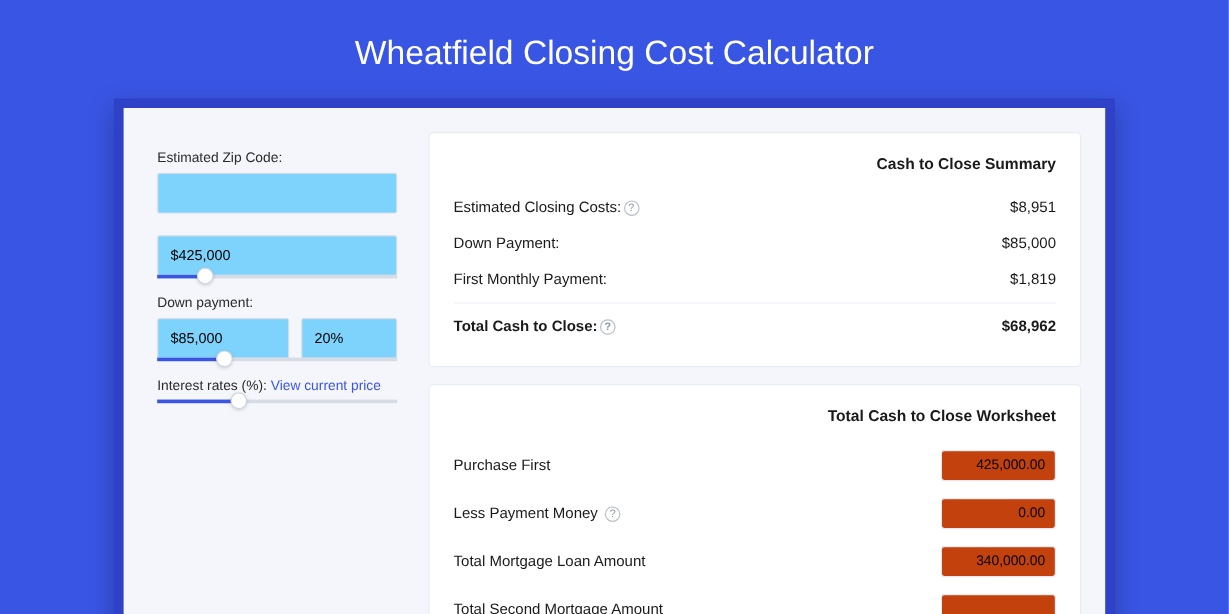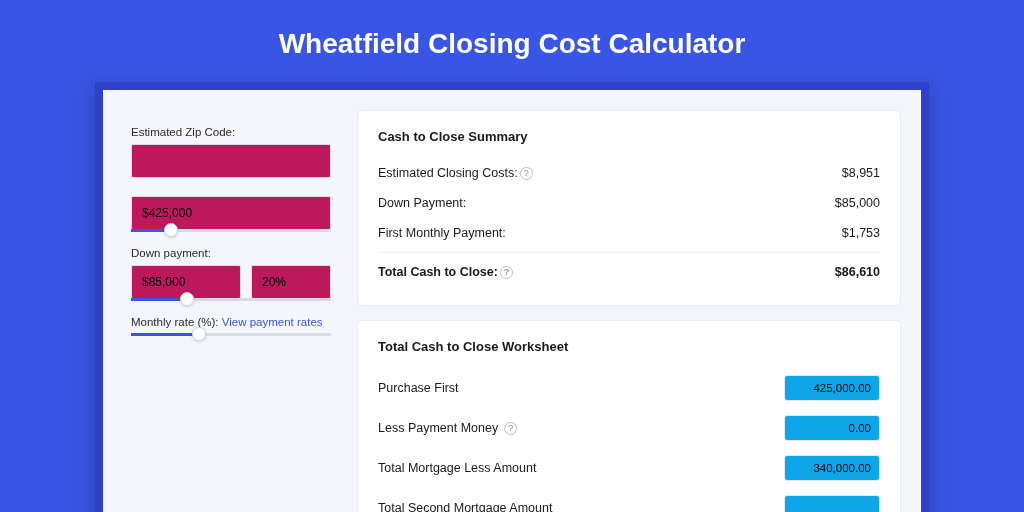--- a/index.html
+++ b/index.html
@@ -8,21 +8,21 @@
   height: 512px;
   background: #3955e3;
   font-family: -apple-system, BlinkMacSystemFont, "Segoe UI", Arial, sans-serif;
   overflow: hidden;
   color: #1a1a1a;
 }
 .page-title {
   text-align: center;
   color: #fff;
   font-size: 28px;
-  font-weight: 700;
+  font-weight: 400;
   padding: 28px 0 22px 0;
   border-radius: 29px;
 }
 .outer-panel {
   width: 834px;
   margin: 0 auto;
   background: #2e41c7;
   padding: 8px 8px 0 8px;
   box-shadow: 0 8px 20px rgba(0,0,0,0.25);
 }
@@ -51,21 +51,21 @@
   font-size: 11.5px;
   color: #2a2a2a;
   display: block;
   margin-bottom: 6px;
 }
 .text-input {
   width: 100%;
   height: 34px;
   border: 1px solid #d6dce6;
   border-radius: 2px;
-  background: #be185d;
+  background: #7dd3fc;
   padding: 0 10px;
   font-size: 12px;
 }
 .text-input.small { width: 80px; }
 .dp-row { display: flex; gap: 10px; }
 .dp-row .text-input:first-child { flex: 1; }
 .slider-wrap {
   position: relative;
   height: 0;
 }
@@ -101,20 +101,21 @@
 .summary-card, .worksheet-card {
   background: #fff;
   border: 1px solid #e8ecf3;
   border-radius: 4px;
   padding: 18px 20px;
 }
 .summary-title, .worksheet-title {
   font-weight: 700;
   font-size: 13px;
   margin-bottom: 14px;
+  text-align: right;
 }
 .summary-row {
   display: flex;
   justify-content: space-between;
   align-items: center;
   padding: 8px 0;
   font-size: 12.5px;
 }
 .summary-row.total {
   font-weight: 700;
@@ -140,21 +141,21 @@
   justify-content: space-between;
   align-items: center;
   padding: 7px 0;
 }
 .ws-label { font-size: 12.5px; display: flex; align-items: center; gap: 6px; }
 .ws-input {
   width: 96px;
   height: 26px;
   border: 1px solid #e3e7ee;
   border-radius: 3px;
-  background: #0ea5e9;
+  background: #c2410c;
   text-align: right;
   padding: 0 8px;
   font-size: 11.5px;
 }
 </style>
 </head>
 <body>
 
 <h1 class="page-title">Wheatfield Closing Cost Calculator</h1>
 
@@ -187,22 +188,22 @@
         <div class="slider-wrap">
           <div class="slider-track">
             <div class="slider-fill" style="width:28%"></div>
             <div class="slider-thumb" style="left:28%"></div>
           </div>
         </div>
       </div>
 
       <div class="form-group">
         <label class="form-label">
-          <span>Monthly rate (%):</span>
-          <a href="#" class="link">View payment rates</a>
+          <span>Interest rates (%):</span>
+          <a href="#" class="link">View current price</a>
         </label>
         <div class="slider-wrap">
           <div class="slider-track">
             <div class="slider-fill" style="width:34%"></div>
             <div class="slider-thumb" style="left:34%"></div>
           </div>
         </div>
       </div>
 
     </div>
@@ -224,29 +225,29 @@
           <span class="sr-label">
             <span>Down Payment:</span>
           </span>
           <span>$85,000</span>
         </div>
 
         <div class="summary-row">
           <span class="sr-label">
             <span>First Monthly Payment:</span>
           </span>
-          <span>$1,753</span>
+          <span>$1,819</span>
         </div>
 
         <div class="summary-row total">
           <span class="sr-label">
             <span>Total Cash to Close:</span>
             <span class="help-icon">?</span>
           </span>
-          <span>$86,610</span>
+          <span>$68,962</span>
         </div>
       </div>
 
       <div class="worksheet-card">
         <div class="worksheet-title">Total Cash to Close Worksheet</div>
 
         <div class="ws-row">
           <span class="ws-label">
             <span>Purchase First</span>
           </span>
@@ -256,21 +257,21 @@
         <div class="ws-row">
           <span class="ws-label">
             <span>Less Payment Money</span>
             <span class="help-icon">?</span>
           </span>
           <input class="ws-input" value="0.00" style="">
         </div>
 
         <div class="ws-row">
           <span class="ws-label">
-            <span>Total Mortgage Less Amount</span>
+            <span>Total Mortgage Loan Amount</span>
           </span>
           <input class="ws-input" value="340,000.00" style="">
         </div>
 
         <div class="ws-row">
           <span class="ws-label">
             <span>Total Second Mortgage Amount</span>
           </span>
           <input class="ws-input" value="" style="">
         </div>

